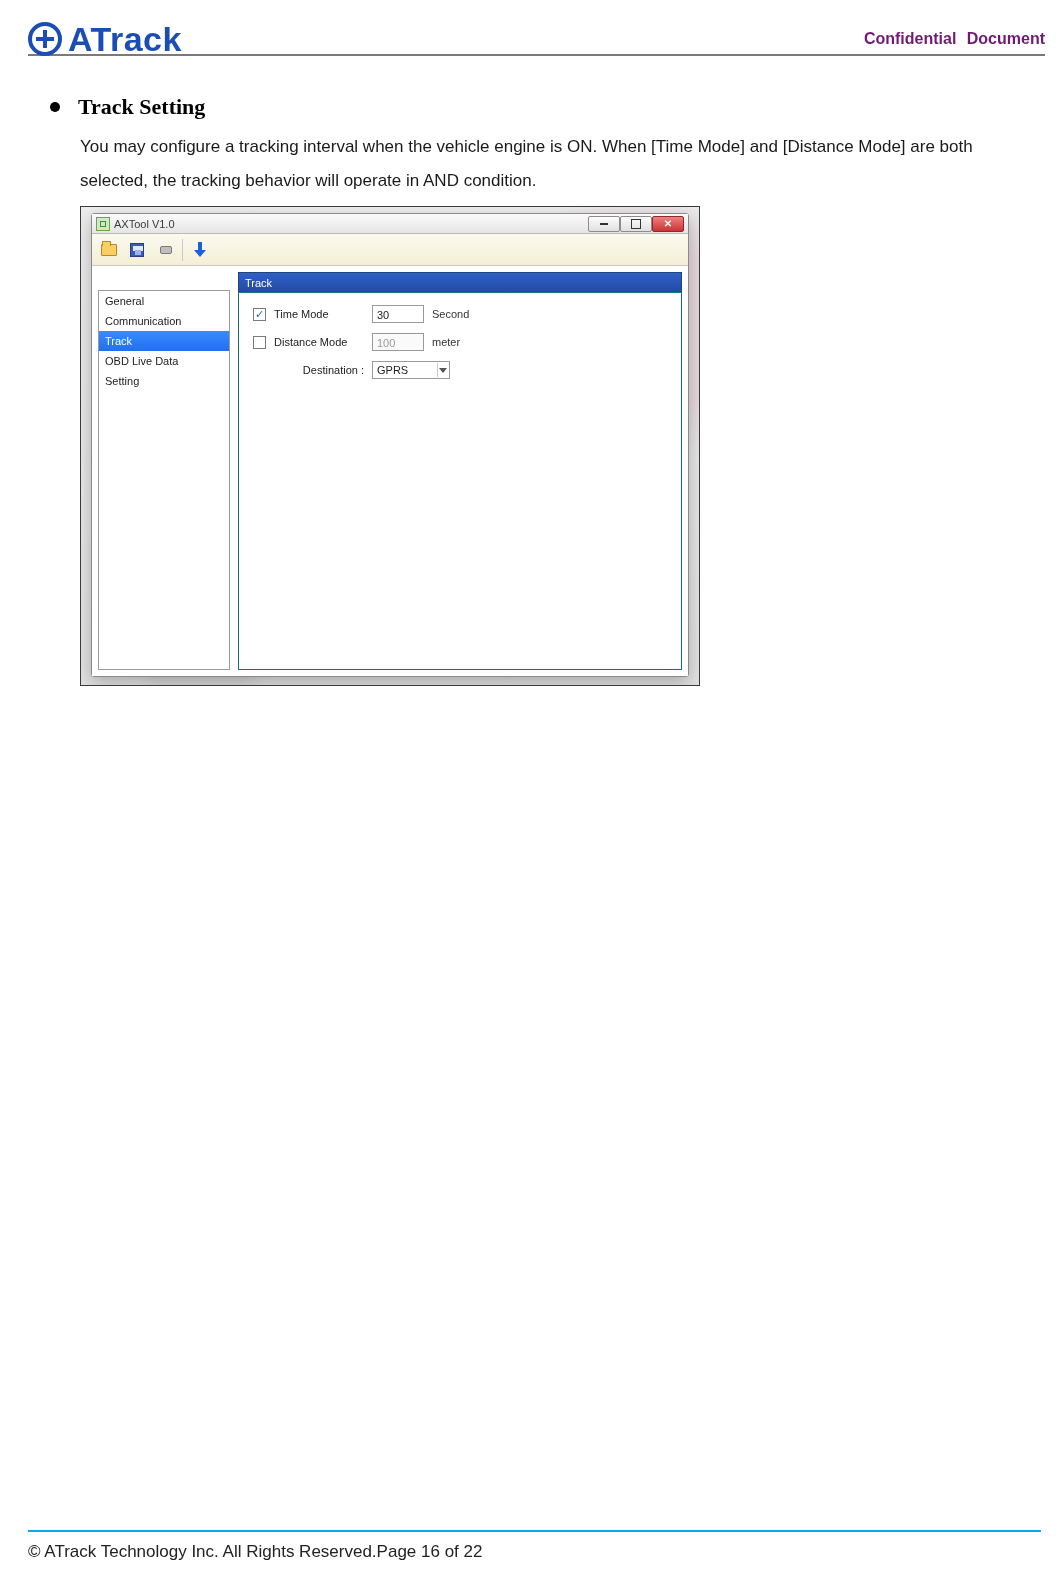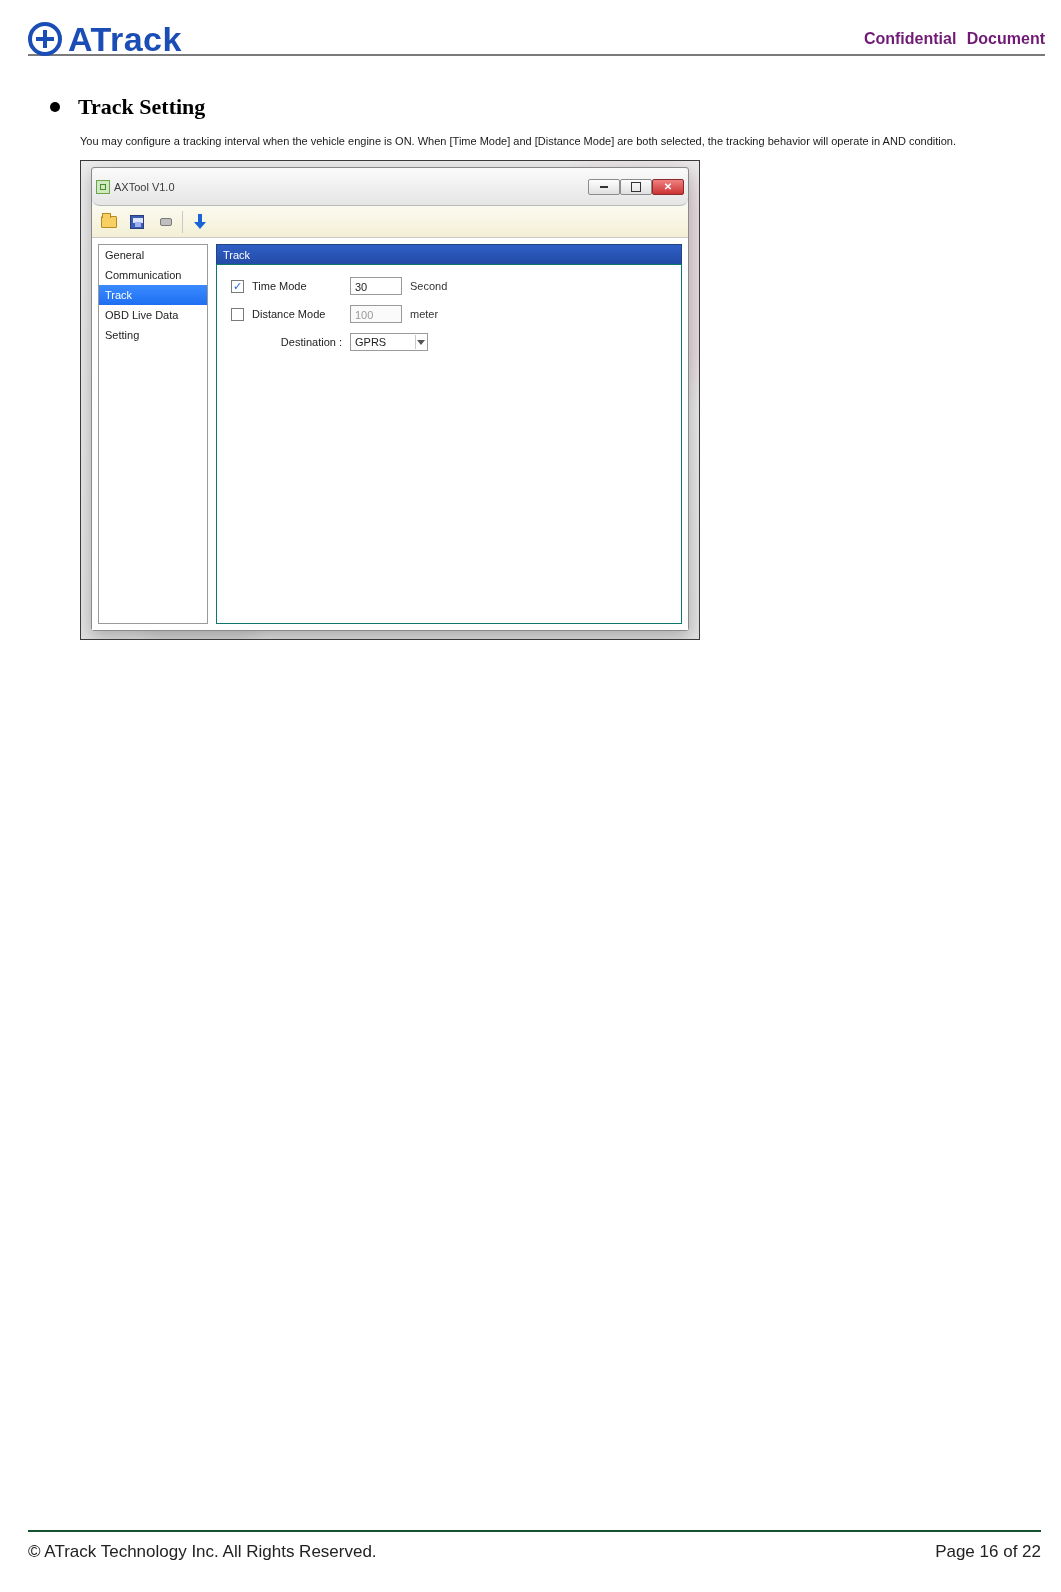--- a/index.html
+++ b/index.html
@@ -70,21 +70,21 @@
     width: 10px; height: 10px; border-radius: 50%;
     background: #000;
   }
   .sect-title {
     font-family: "Times New Roman", Times, serif;
     font-weight: 700;
     font-size: 22px;
   }
   .sect-body {
     margin-top: 10px;
-    font-size: 11px;
+    font-size: 17px;
     line-height: 2.0;
     color: #1a1a1a;
   }
   
   .shot-wrap {
     margin-top: 8px;
     width: 620px;
     height: 480px;
     border: 1px solid #3a3a3a;
     position: relative;
@@ -104,28 +104,27 @@
     left: 10px; top: 6px;
     width: 598px; height: 464px;
     background: #f5f5f5;
     border: 1px solid #8a8a8a;
     border-radius: 3px;
     box-shadow: 0 6px 18px rgba(0,0,0,0.25);
     display: flex;
     flex-direction: column;
   }
   .titlebar {
-    height: 38px;
+    height: 20px;
     background: linear-gradient(#fbfbfb, #e5e5e5);
     border-bottom: 1px solid #b9b9b9;
     display:flex; align-items:center; justify-content:space-between;
     padding: 0 4px 0 4px;
     font-size: 11px;
     color:#3a3a3a;
-    border-radius:8px;
   }
   .titlebar-left{display:flex;align-items:center;gap:4px;}
   .app-icon{
     width:14px;height:14px;border:1px solid #6aa54a;background:#cfe9c1;
     position:relative;
   }
   .app-icon::before{content:'';position:absolute;inset:3px;border:1px solid #4a8b2f;}
   .win-btns{display:flex;gap:0;}
   .win-btn{
     width:32px;height:16px;border:1px solid #8c8c8c;border-radius:2px;
@@ -155,21 +154,21 @@
   .ic-plug::before{content:'';position:absolute;left:2px;top:3px;width:10px;height:6px;background:#bfbfbf;border:1px solid #7a7a7a;border-radius:2px;}
   .tsep{width:1px;height:22px;background:#c9c9c9;margin:0 2px;}
   .ic-arrow{width:16px;height:16px;position:relative;}
   .ic-arrow::before{content:'';position:absolute;left:6px;top:0;width:4px;height:9px;background:#1a63d6;}
   .ic-arrow::after{content:'';position:absolute;left:2px;top:8px;border-left:6px solid transparent;border-right:6px solid transparent;border-top:7px solid #1a63d6;}
   .client{
     flex:1;display:flex;
     background:#fff;
   }
   .side{
-    width:110px;border:1px solid #9a9a9a;margin:6px 0 6px 6px;
+    width:132px;border:1px solid #9a9a9a;margin:24px 0 6px 6px;
     background:#fff;
     font-size:11px;
   }
   .side-item{
     height:20px;display:flex;align-items:center;padding:0 6px;
     border-bottom:0;color:#222;
   }
   .side-item.selected{
     background:linear-gradient(#3a8bff,#1f6ff2);color:#fff;
   }
@@ -194,23 +193,23 @@
   .inp{width:52px;height:18px;border:1px solid #9a9a9a;background:#fff;padding:0 4px;font-size:11px;line-height:18px;color:#222;}
   .inp.dis{color:#9a9a9a;background:#fafafa;}
   .sel{width:78px;height:18px;border:1px solid #9a9a9a;background:#fff;display:flex;align-items:center;justify-content:space-between;padding:0 2px 0 4px;font-size:11px;}
   .sel .caret{width:10px;height:14px;border-left:1px solid #c9c9c9;display:flex;align-items:center;justify-content:center;}
   .sel .caret::before{content:'';border-left:4px solid transparent;border-right:4px solid transparent;border-top:5px solid #555;}
   .unit{color:#333;}
   .dst-lbl{width:90px;text-align:right;}
   
   .doc-footer{
     position:absolute;left:28px;right:20px;bottom:30px;
-    border-top:2px solid #14532d;
+    border-top:2px solid #0ea5e9;
     padding-top:10px;
-    display:flex;justify-content:space-between;
+    display:flex;
     font-size:17px;color:#222;
   }
 </style>
 </head>
 <body>
 
 <div class="page">
   <div class="doc-header">
     <div class="brand">
       <span class="brand-mark"></span>

